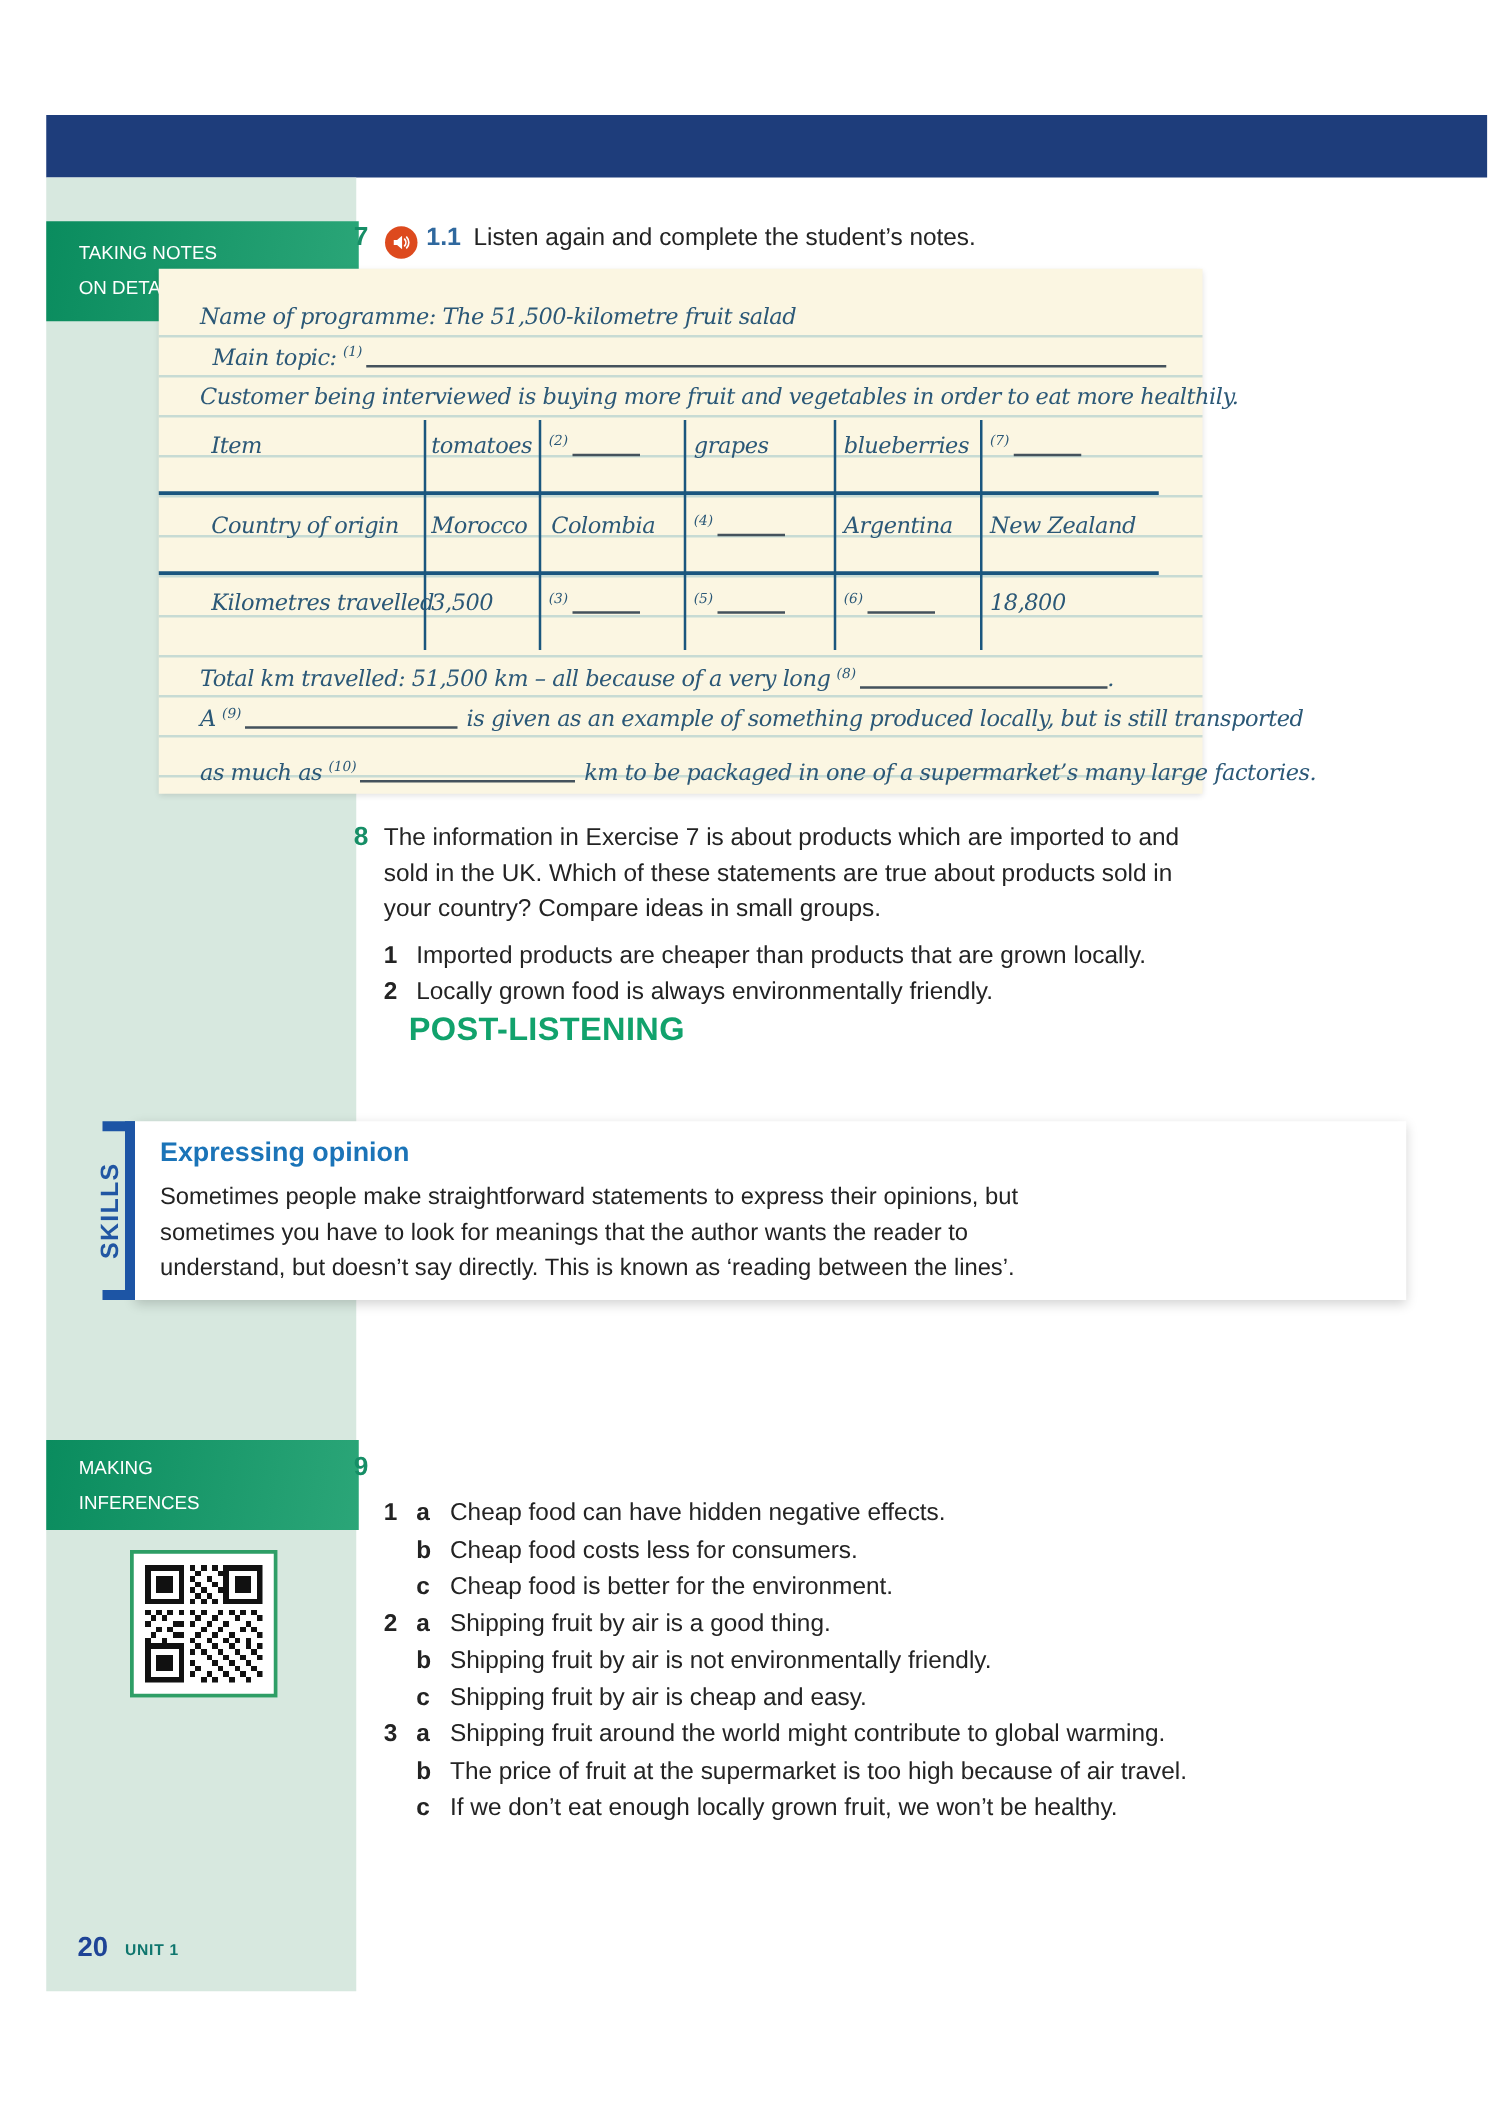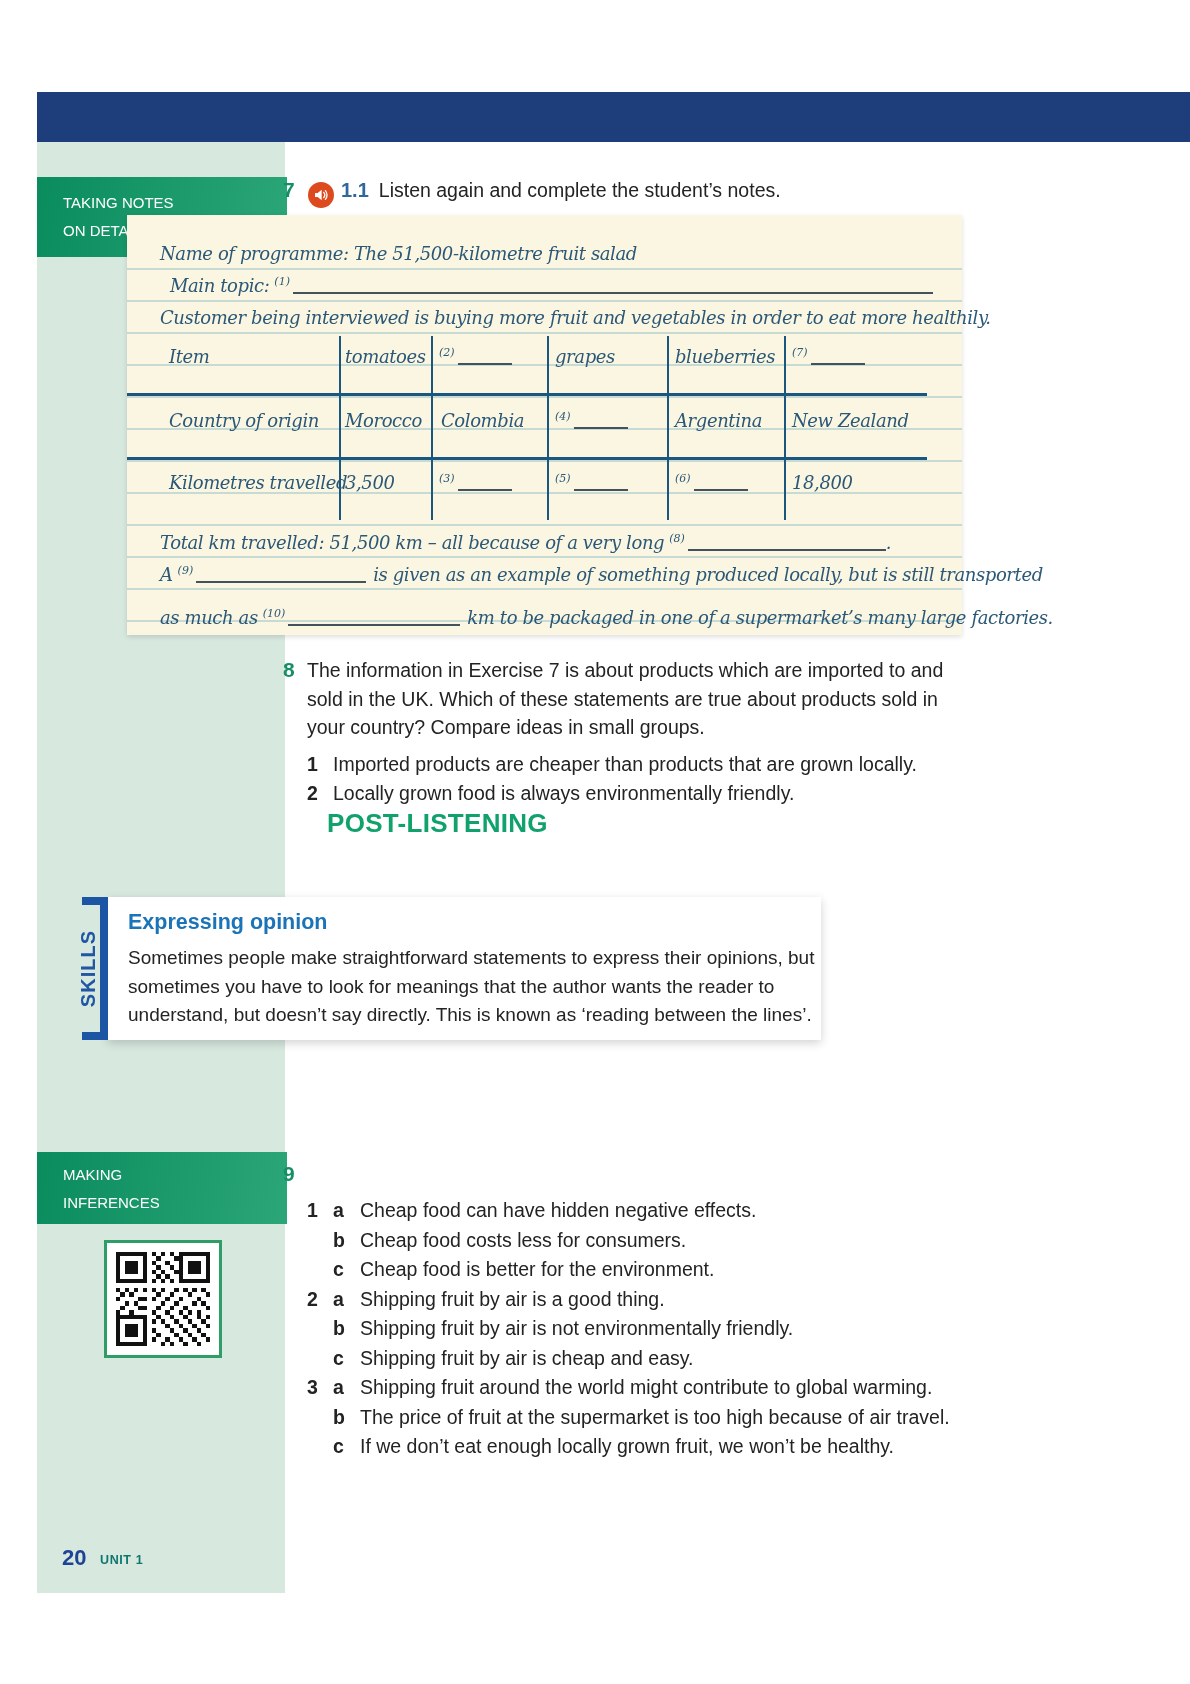--- a/index.html
+++ b/index.html
@@ -36,21 +36,21 @@
   .list-row{display:flex;line-height:29.5px;font-size:19.5px;}
   .list-num{width:26px;font-weight:bold;flex:none;}
   .opt-group{display:flex;}
   .grp-num{width:26px;font-weight:bold;flex:none;font-size:19.5px;line-height:29.5px;}
   .opt-row{display:flex;line-height:29.5px;font-size:19.5px;}
   .opt-letter{width:27px;font-weight:bold;flex:none;}
   .opt-text{width:645px;}
 
   
   .post-heading{color:#11a26c;font-size:26px;font-weight:bold;letter-spacing:.3px;}
-  .skills-card{left:108px;top:897px;width:713px;height:143px;background:#fff;
+  .skills-card{left:108px;top:897px;width:1017px;height:143px;background:#fff;
                box-shadow:0 3px 9px rgba(0,0,0,.18);box-sizing:border-box;padding:13px 0 0 20px;}
   .skills-title{color:#1b74b8;font-size:21.5px;font-weight:bold;margin-bottom:9px;}
   .skills-body{font-size:19px;line-height:28.5px;width:720px;color:#232323;}
   .skills-bracket{left:82px;top:897px;width:26px;height:143px;box-sizing:border-box;
                   border:8px solid #1d55a5;border-left:none;}
   .skills-vtext{left:74px;top:901px;width:28px;height:135px;display:flex;align-items:center;justify-content:center;}
   .skills-vtext span{writing-mode:vertical-rl;transform:rotate(180deg);color:#2156a3;
                      font-weight:bold;font-size:20px;letter-spacing:1px;}
 
   .qr-box{left:104px;top:1240px;width:118px;height:118px;background:#fff;border:3px solid #2e9e66;

